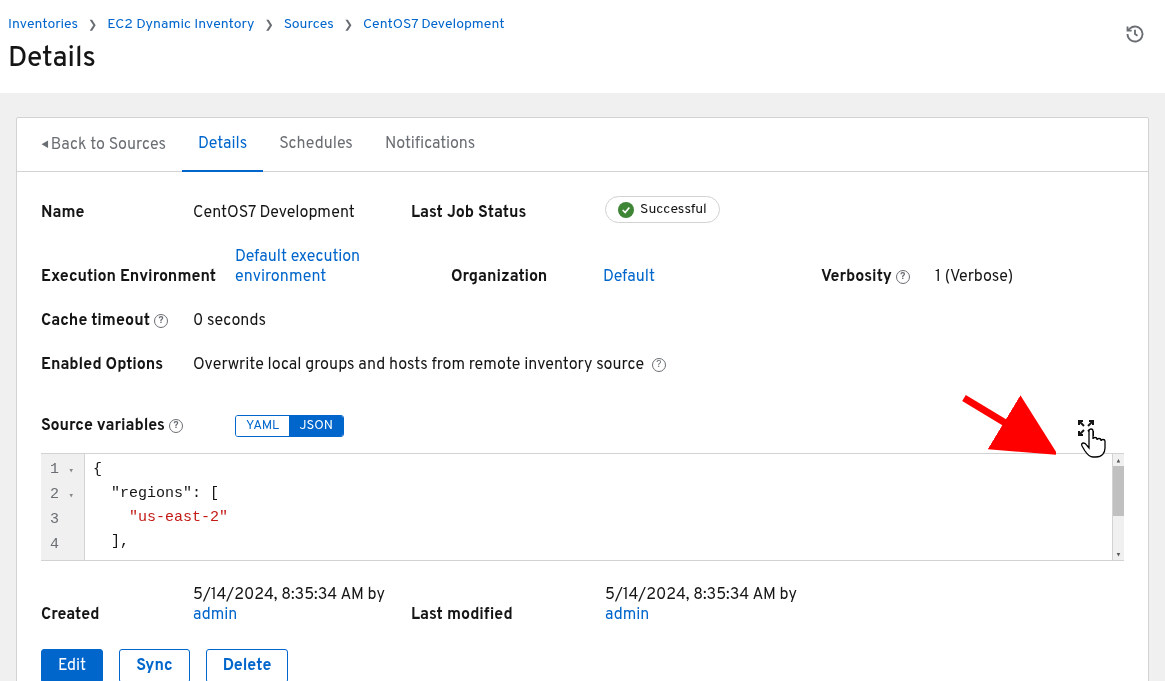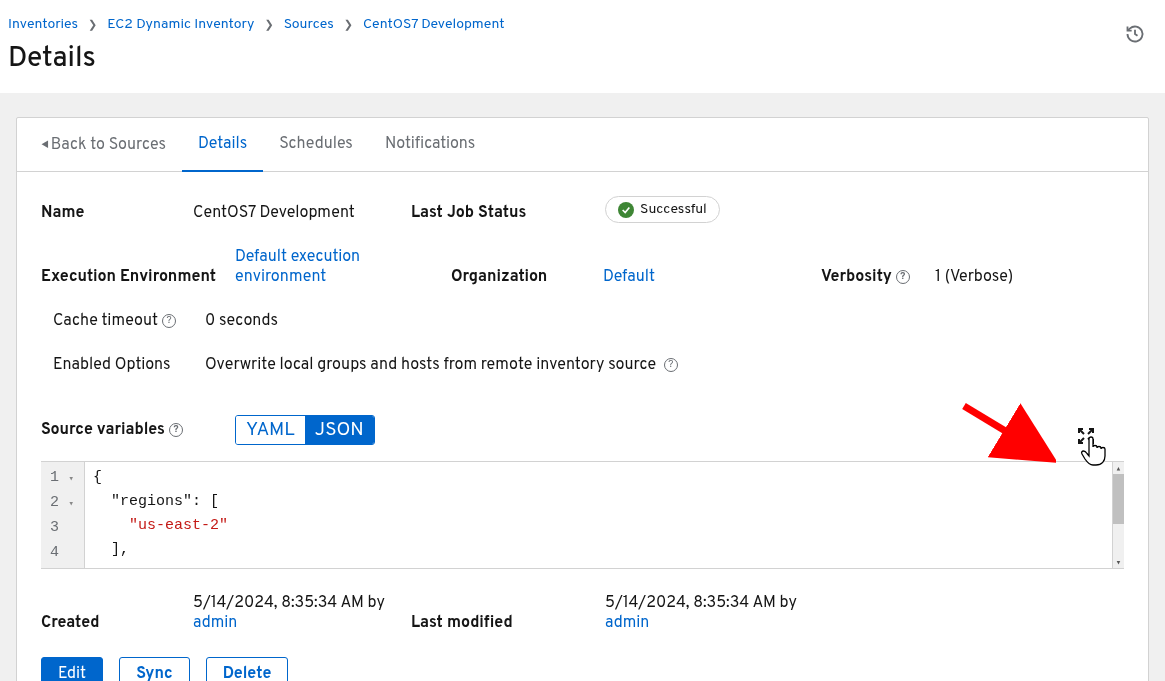--- a/index.html
+++ b/index.html
@@ -122,34 +122,34 @@
     display: inline-flex;
     width: 14px; height: 14px;
     border: 1px solid #6a6e73;
     border-radius: 50%;
     font-size: 10px;
     align-items: center; justify-content: center;
     color: #6a6e73;
     margin-left: 4px;
     vertical-align: middle;
   }
-  .full-row .label { width: 152px; flex: 0 0 152px; font-weight: 400; margin-left: 12px; }
+  .full-row .label { width: 152px; flex: 0 0 152px; font-weight: 700; }
   .sourcevars-row {
     display: flex;
     align-items: center;
     gap: 52px;
     padding: 0 24px 8px 24px;
   }
   .sourcevars-row .label { font-weight: 700; }
   .toggle {
     display: flex;
     border: 1px solid #0066cc;
     border-radius: 3px;
     overflow: hidden;
-    font-size: 19px;
+    font-size: 13px;
   }
   .toggle .opt {
     padding: 2px 10px;
     cursor: pointer;
   }
   .toggle .opt.yaml { color: #0066cc; background: #fff; }
   .toggle .opt.json { color: #fff; background: #0066cc; }
   .code-editor {
     margin: 8px 24px 0 24px;
     border-top: 1px solid #d2d2d2;

